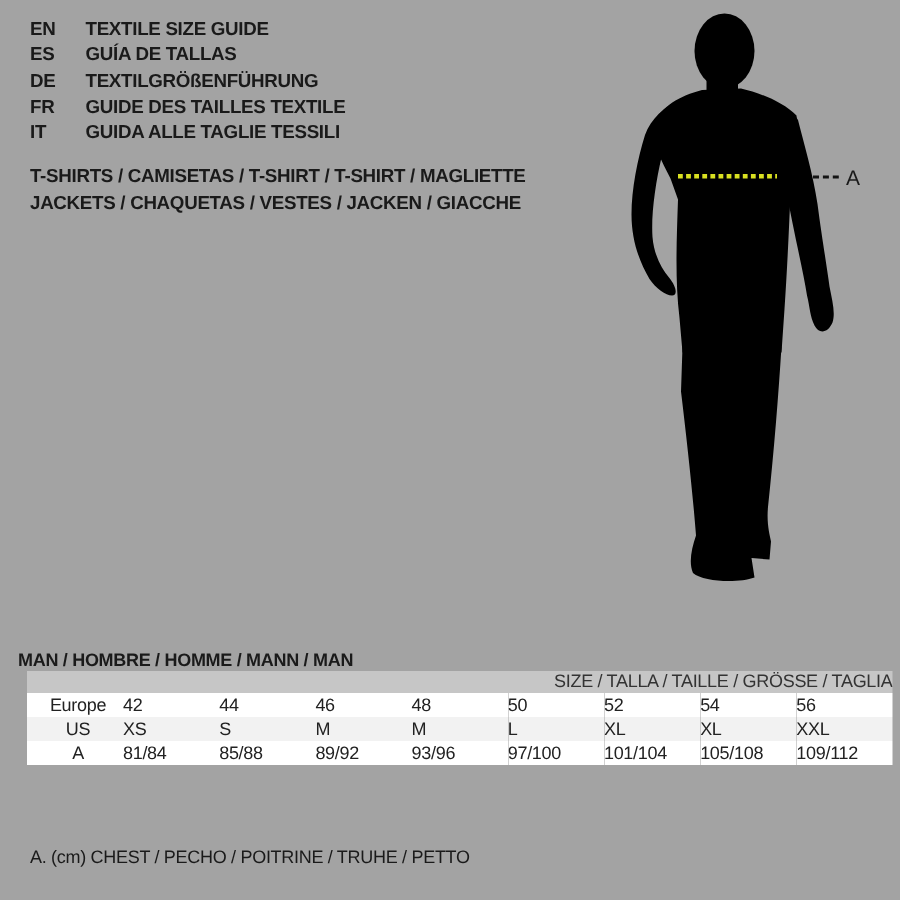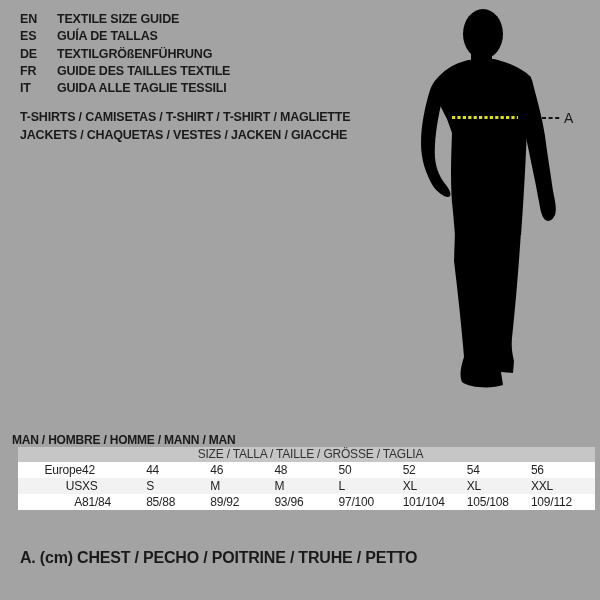--- a/index.html
+++ b/index.html
@@ -16,28 +16,28 @@
 
   
   .figure{position:absolute;left:405px;top:0;width:195px;height:400px;}
 
   
   .section-title{position:absolute;left:12px;top:417px;font-weight:700;font-size:12px;white-space:nowrap;margin-top:16px;}
 
   
   .size-table{position:absolute;left:18px;top:447px;width:577px;border-collapse:collapse;table-layout:fixed;font-size:12px;color:#222;}
   .size-table td{padding:0;text-align:left;font-weight:400;height:16px;line-height:16px;overflow:hidden;}
-  .size-table .t-header td{background:#c6c6c6;text-align:center;padding-left:8px;height:15px;line-height:15px;font-size:12px;color:#333;}
-  .size-table .row-label{text-align:right;padding-left:4px;margin-left:17px;}
+  .size-table .t-header td{background:#c6c6c6;text-align:right;padding-left:8px;height:15px;line-height:15px;font-size:12px;color:#333;}
+  .size-table .row-label{text-align:center;padding-left:4px;margin-left:17px;}
   .r-white td{background:#ffffff;}
   .r-light td{background:#f2f2f2;}
   .r-lighter td{background:#e9e9e9;}
 
   
-  .footnote{position:absolute;left:20px;top:549px;font-weight:700;font-size:16px;white-space:nowrap;}
+  .footnote{position:absolute;left:20px;top:564px;font-weight:400;font-size:12px;white-space:nowrap;}
 </style>
 </head>
 <body>
 
 <div class="canvas">
 
   <div class="lang-list">
     <div class="lang-row">
       <span class="lang-code">EN</span>
       <span>TEXTILE SIZE GUIDE</span>

